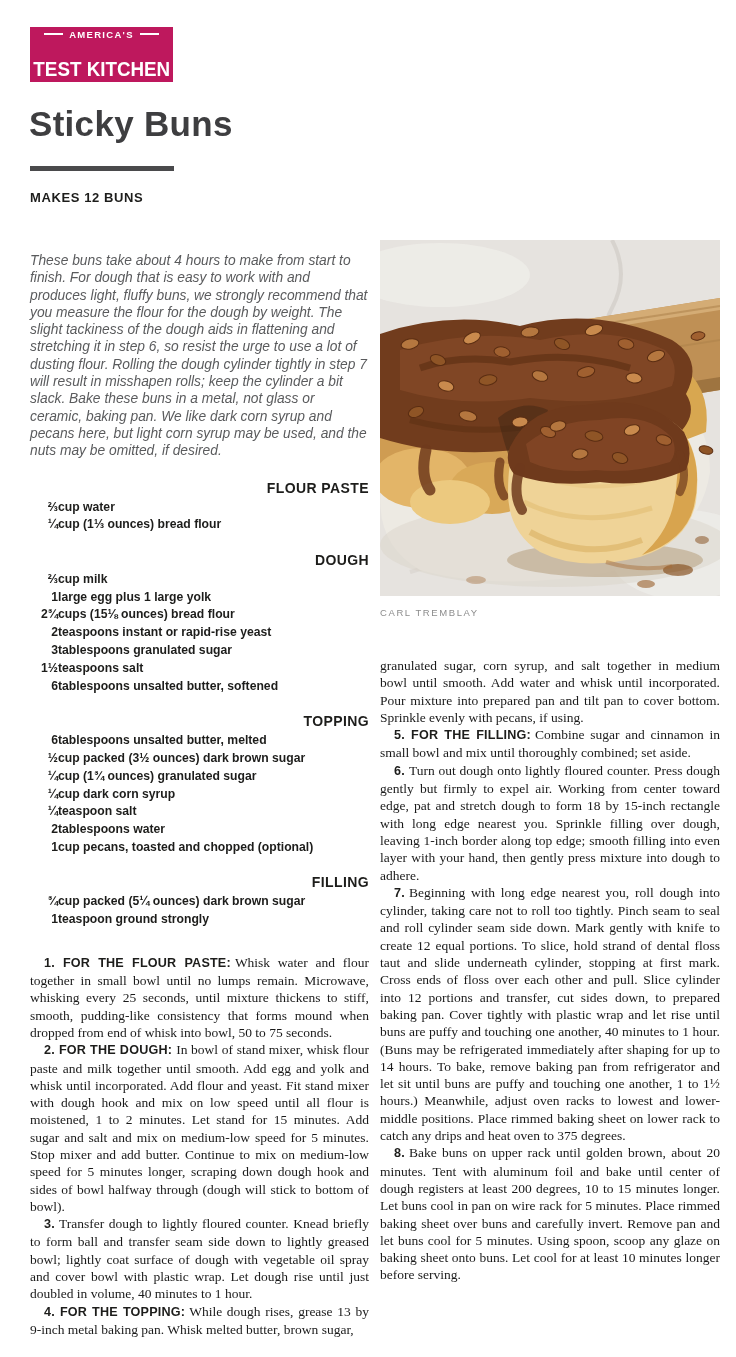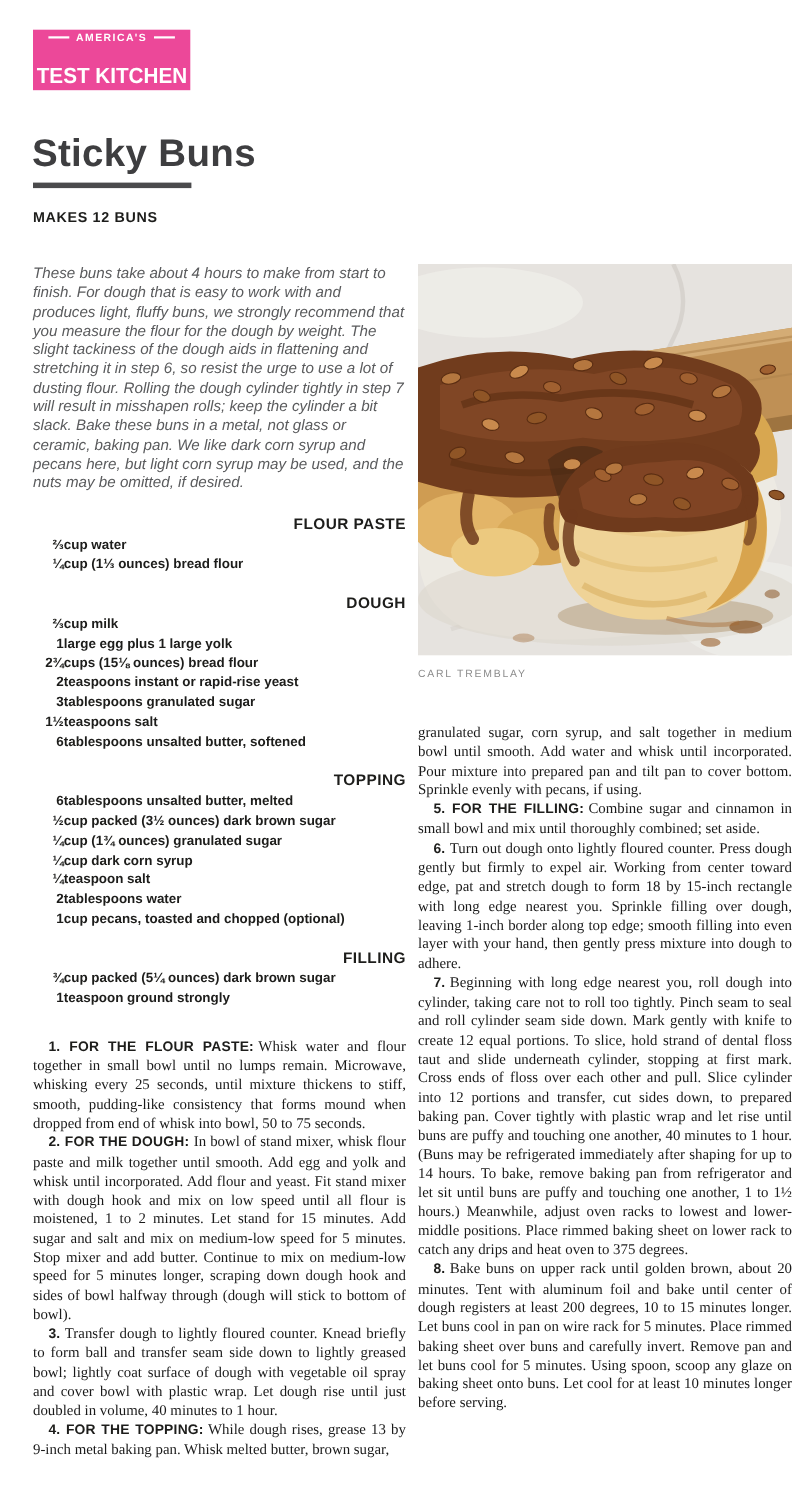--- a/index.html
+++ b/index.html
@@ -1,39 +1,39 @@
 <!DOCTYPE html>
 <html><head>
 <meta charset="utf-8">
 <style>
   html,body{margin:0;padding:0;background:#ffffff;}
   .page{position:relative;width:736px;height:1357px;background:#fff;overflow:hidden;
         font-family:"Liberation Sans","DejaVu Sans",sans-serif;color:#1d1d1b;}
 
   
-  .logo{position:absolute;left:30px;top:27px;width:143px;height:55px;background:#ec4899;
+  .logo{position:absolute;left:30px;top:27px;width:143px;height:55px;background:#be185d;
         color:#fff;display:flex;flex-direction:column;align-items:center;justify-content:center;gap:18px;}
   .logo-top{display:flex;align-items:center;gap:6px;}
   .dash{width:19px;height:2px;background:#fff;}
   .logo-line1{font-size:9.5px;font-weight:bold;letter-spacing:1.3px;}
   .logo-line2{font-size:20px;font-weight:bold;letter-spacing:0;transform:scaleX(.94);white-space:nowrap;}
 
   
-  .title{position:absolute;left:29px;top:120px;margin:0;font-size:35px;font-weight:bold;
+  .title{position:absolute;left:29px;top:104px;margin:0;font-size:35px;font-weight:bold;
          color:#3e3e40;letter-spacing:.3px;}
   .title-rule{position:absolute;left:30px;top:166px;width:144px;height:5px;background:#4a4a4c;}
   .yield{position:absolute;left:30px;top:190px;font-size:13px;font-weight:bold;
          letter-spacing:.6px;color:#1d1d1b;text-align:right;}
 
   
   .cols{position:absolute;left:30px;top:240px;width:690px;display:flex;gap:11px;}
   .col-left{width:339px;flex:none;}
   .col-right{width:340px;flex:none;}
 
-  .intro{margin:0 0 21px;font-style:italic;color:#5a5b5d;font-size:13.8px;line-height:17.3px;}
+  .intro{margin:12px 0 21px;font-style:italic;color:#5a5b5d;font-size:13.8px;line-height:17.3px;}
 
   .ing-section{margin-top:21px;text-align:right;}
   .ing-section.first{margin-top:0;}
   .ing-head{margin:0 0 6px;font-size:14px;font-weight:bold;letter-spacing:.4px;line-height:14px;color:#1d1d1b;}
   .ing-row{display:flex;font-weight:bold;font-size:12.2px;line-height:13.5px;margin-bottom:4.3px;color:#1d1d1b;}
   .ing-qty{width:28px;flex:none;}
 
   .directions{margin-top:27px;}
   .step{margin:0;font-family:"Liberation Serif","DejaVu Serif",serif;font-size:13.5px;
         line-height:17.3px;color:#1a1a1a;text-align:justify;text-indent:14px;}

